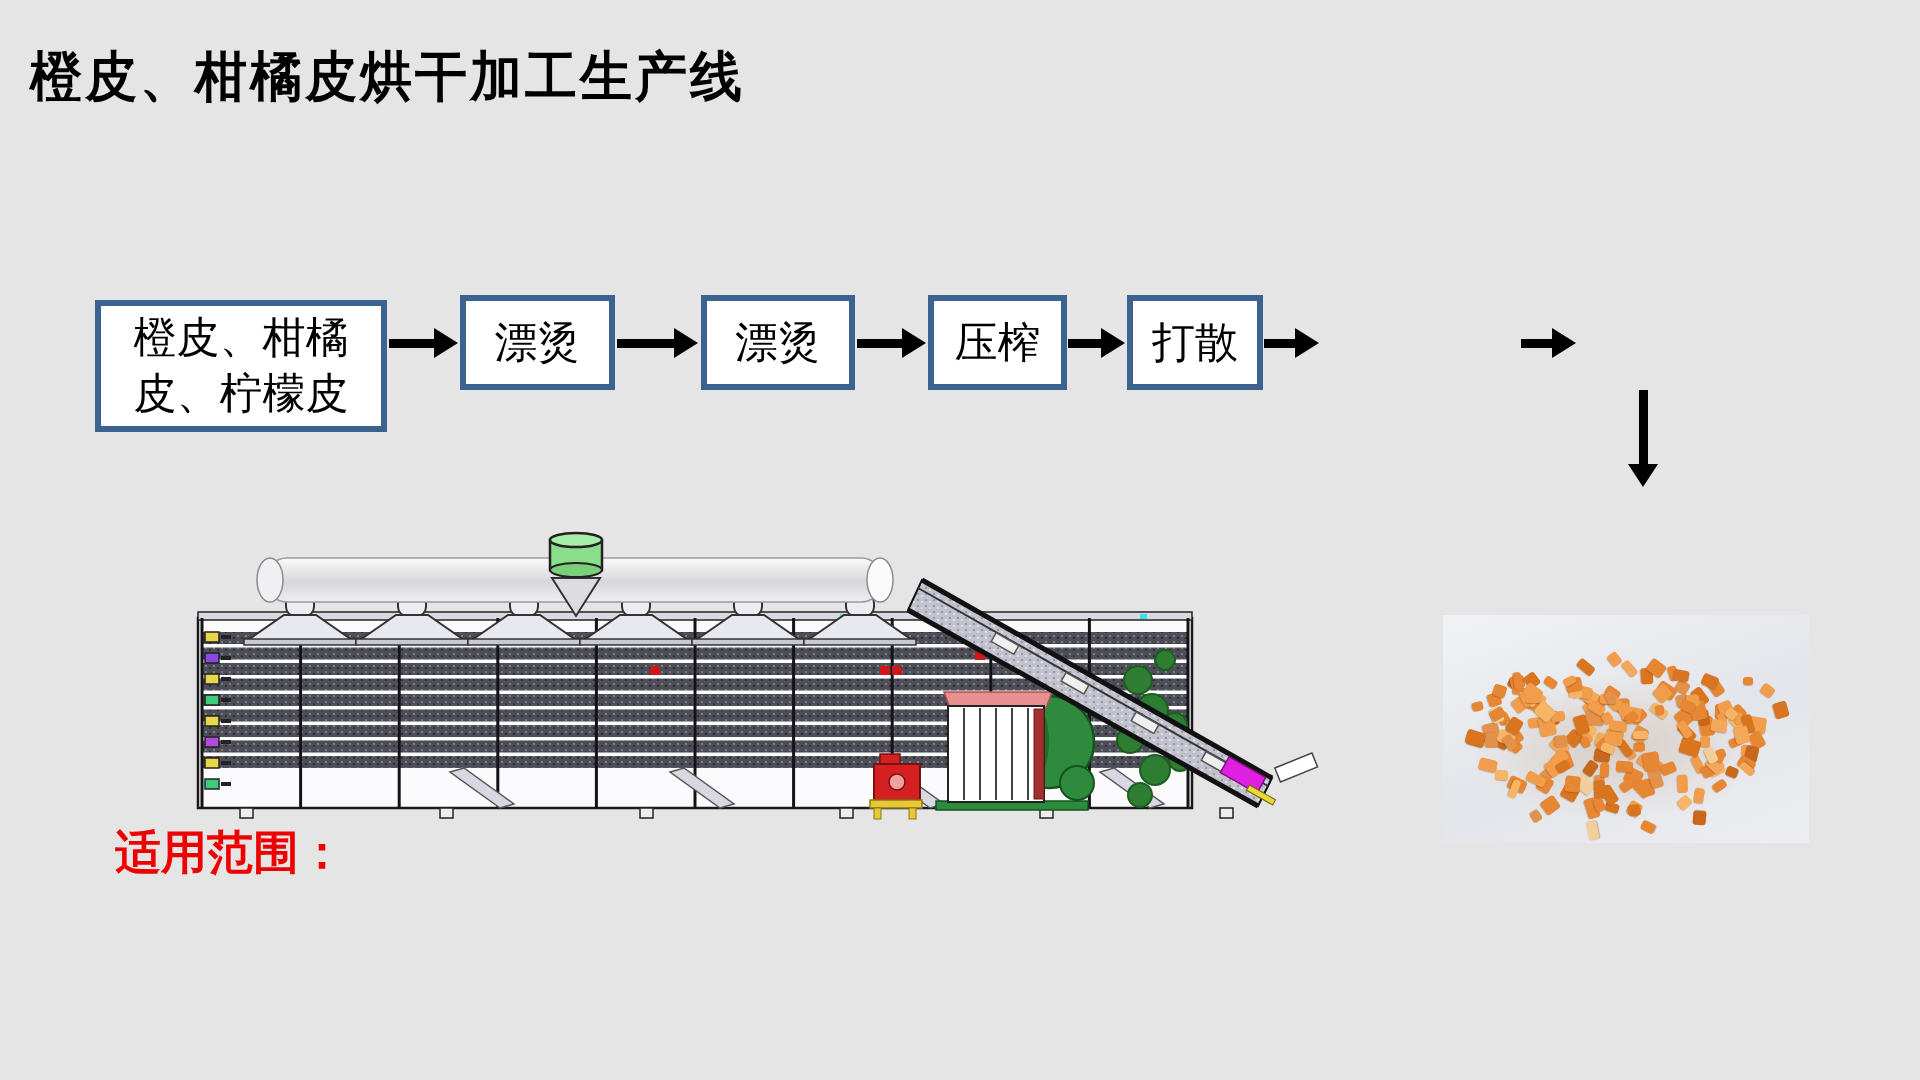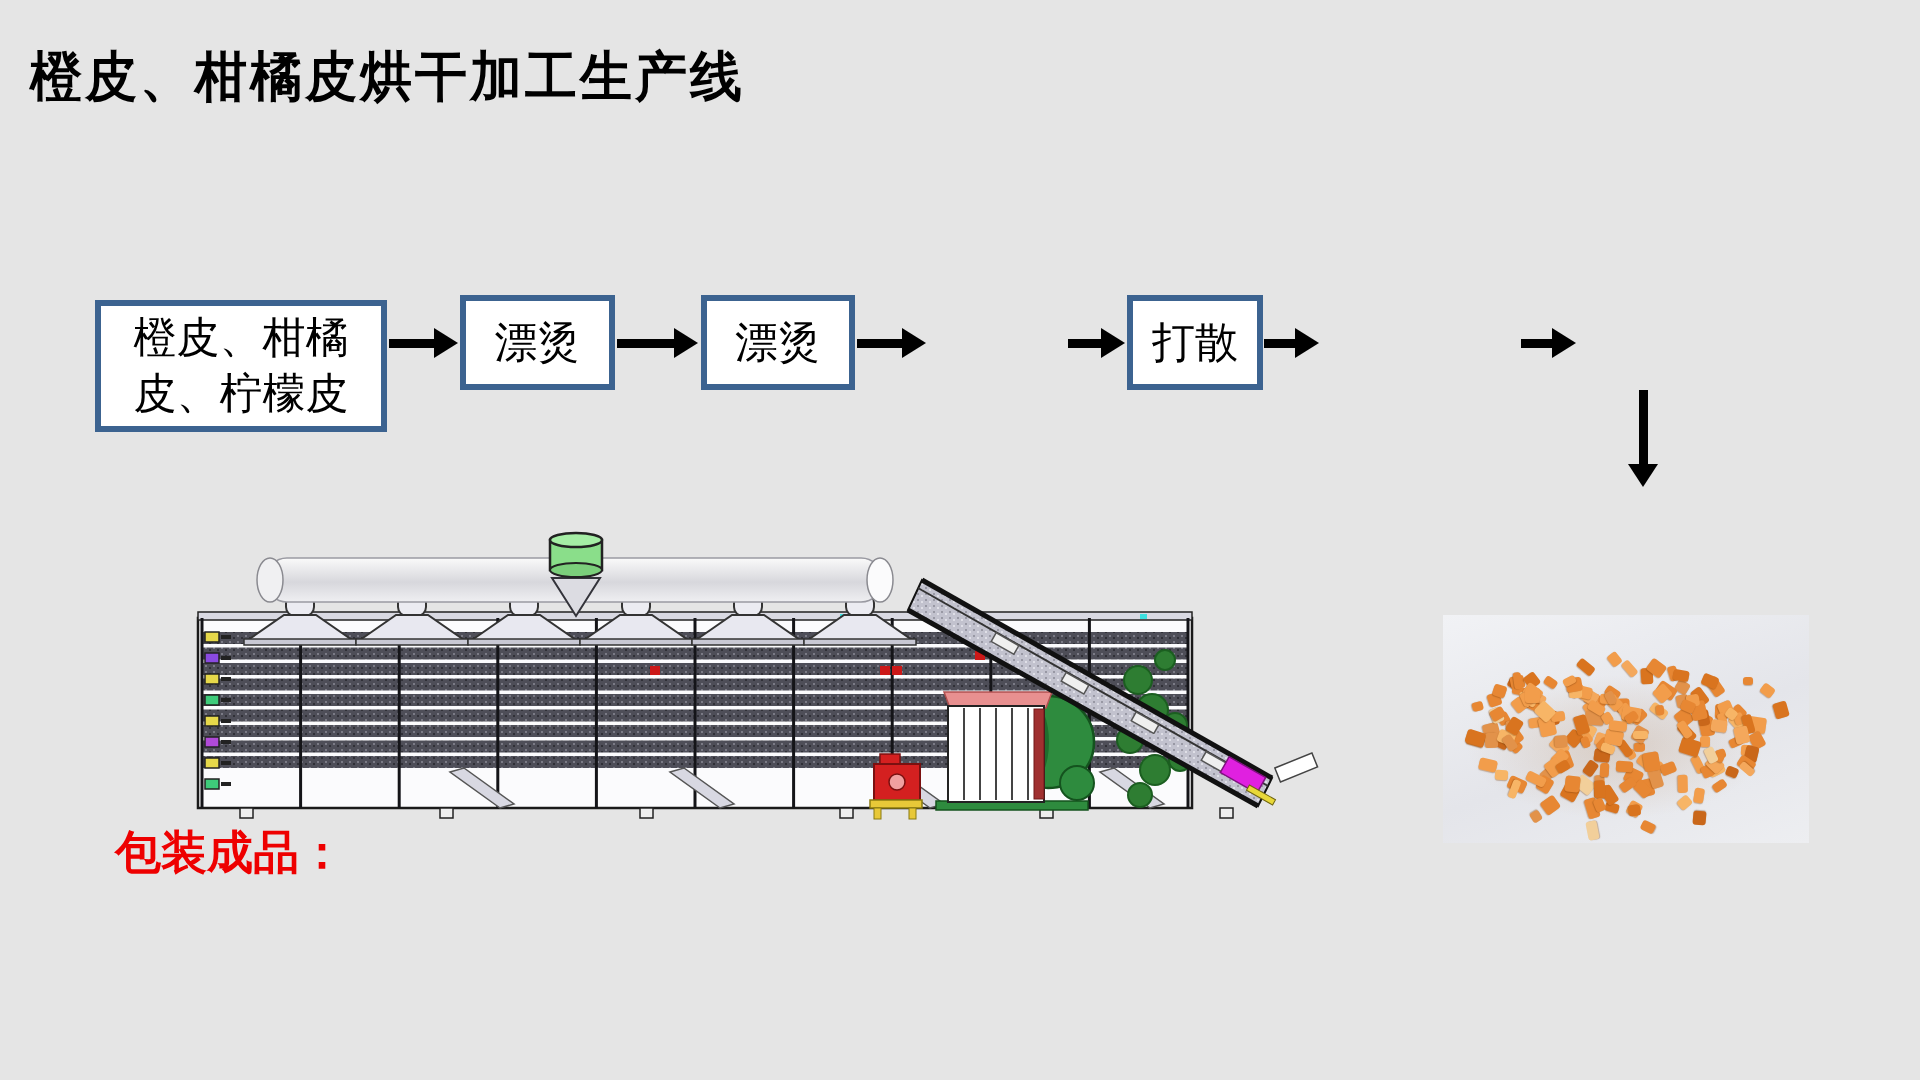--- a/index.html
+++ b/index.html
@@ -74,20 +74,23 @@
 
   <div class="fc-box" style="left:95px;top:278px;width:292px;height:132px;margin-top:22px;">
     <span class="lbl">橙皮、柑橘
 皮、柠檬皮</span>
   </div>
   <div class="fc-box" style="left:460px;top:295px;width:155px;height:95px;">
     <span class="lbl">漂烫</span>
   </div>
   <div class="fc-box" style="left:701px;top:295px;width:154px;height:95px;">
     <span class="lbl">漂烫</span>
+  </div>
+  <div class="fc-box" style="left:928px;top:295px;width:139px;height:95px;">
+    <span class="lbl">压榨</span>
   </div>
   <div class="fc-box" style="left:1127px;top:295px;width:136px;height:95px;align-items:center;">
     <span class="lbl">打散</span>
   </div>
 
   <div class="harrow" style="left:389px;top:339px;width:46px;"></div>
   <div class="harrow" style="left:617px;top:339px;width:58px;"></div>
   <div class="harrow" style="left:857px;top:339px;width:46px;"></div>
   <div class="harrow" style="left:1068px;top:339px;width:34px;"></div>
   <div class="harrow" style="left:1264px;top:339px;width:32px;"></div>
@@ -453,15 +456,15 @@
         <div class="peel" style="left: 88px; top: 196px; width: 10px; height: 11px; background: rgb(226, 146, 74); border-radius: 3px; transform: rotate(148deg);"></div>
         <div class="peel" style="left: 250px; top: 196px; width: 13px; height: 14px; background: rgb(201, 103, 26); border-radius: 3px; transform: rotate(185deg);"></div>
         <div class="peel" style="left: 296px; top: 150px; width: 16px; height: 8px; background: rgb(244, 168, 92); border-radius: 3px; transform: rotate(222deg);"></div>
         <div class="peel" style="left: 140px; top: 210px; width: 19px; height: 11px; background: rgb(242, 207, 154); border-radius: 3px; transform: rotate(259deg);"></div>
         <div class="peel" style="left: 200px; top: 205px; width: 10px; height: 14px; background: rgb(231, 135, 51); border-radius: 3px; transform: rotate(296deg);"></div>
         <div class="peel" style="left: 120px; top: 62px; width: 13px; height: 8px; background: rgb(242, 157, 75); border-radius: 3px; transform: rotate(333deg);"></div>
         <div class="peel" style="left: 230px; top: 55px; width: 16px; height: 11px; background: rgb(217, 116, 31); border-radius: 3px; transform: rotate(370deg);"></div>
       </div>
   </div>
 
-  <div id="app-heading">包装成品：</div>
+  <div id="app-heading">适用范围：</div>
 
 </div>
 
 </body></html>

